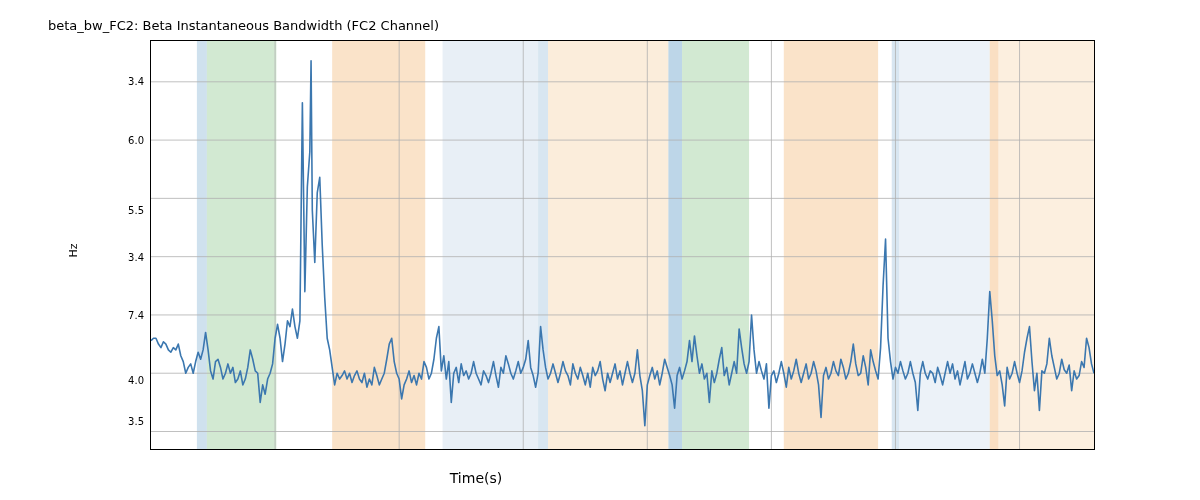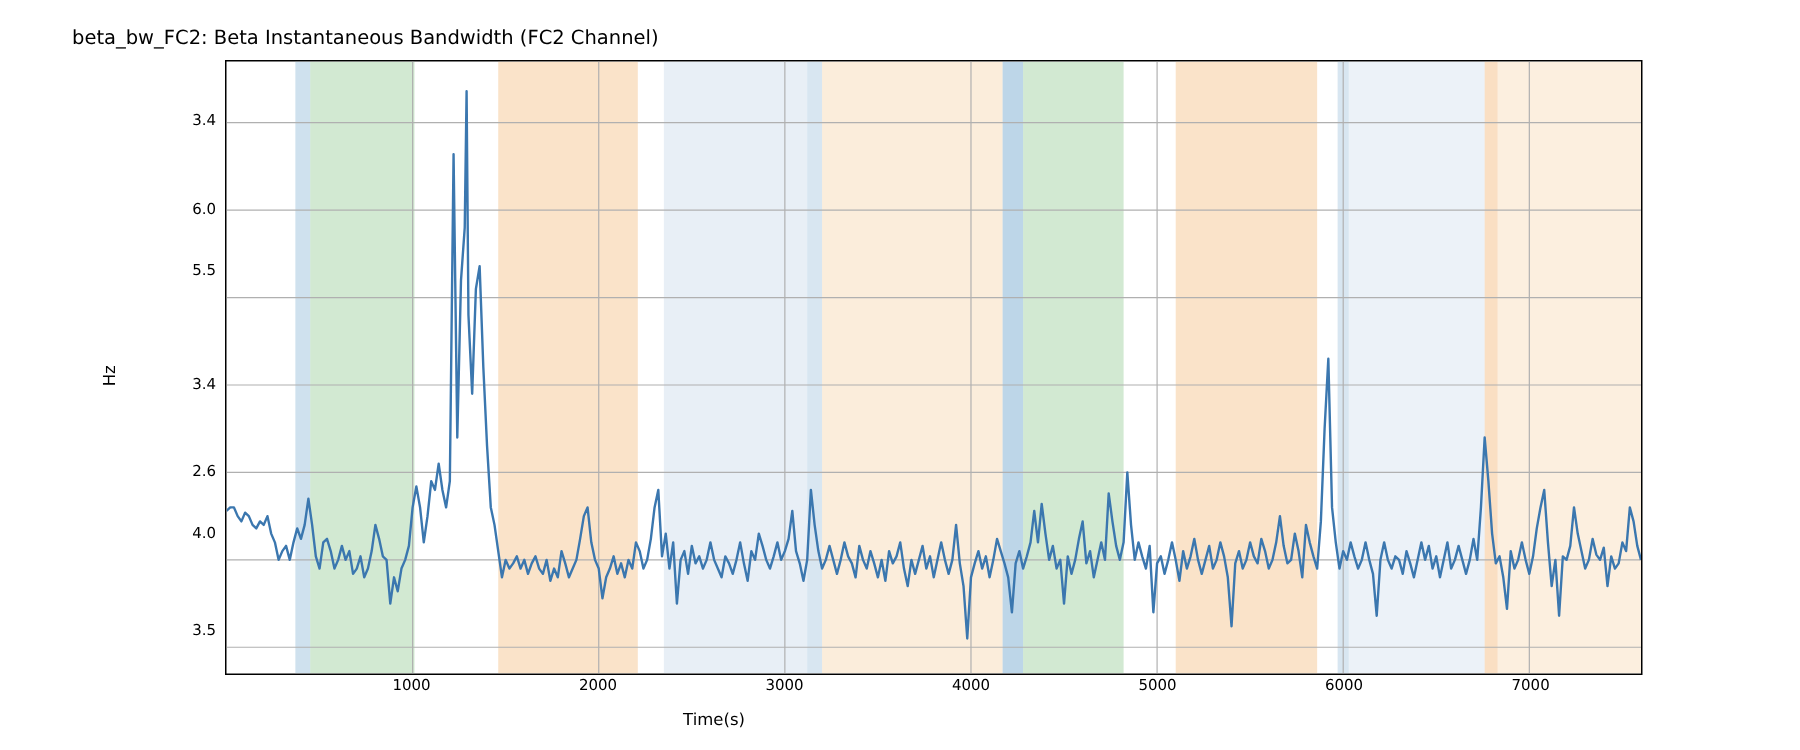--- a/index.html
+++ b/index.html
@@ -41,21 +41,21 @@
     transform: rotate(-90deg);
     transform-origin: center;
     white-space: nowrap;
   }
   .xlabel {
     position: absolute;
     bottom: 14px;
     left: 0;
     width: 952px;
     text-align: center;
-    font-size: 11px;
+    font-size: 14px;
   }
   .axes {
     position: absolute;
     left: 150px;
     top: 40px;
     width: 945px;
     height: 410px;
     border: 1px solid #000000;
     box-sizing: border-box;
     overflow: hidden;
@@ -104,35 +104,26 @@
   <div class="title">beta_bw_FC2: Beta Instantaneous Bandwidth (FC2 Channel)</div>
 
   <div class="ylabel">
     <span>Hz</span>
   </div>
 
   <div class="xlabel">Time(s)</div>
 
   <div class="yticklabels" id="yticklabels">
       <div style="top: 381px;">3.5</div>
-      <div style="top: 316px; text-align: center;">4.0</div>
-      <div style="top: 275.286px;">2.6</div>
+      <div style="top: 340px; text-align: center;">4.0</div>
+      <div style="top: 275.286px;">7.4</div>
       <div style="top: 216.714px;">3.4</div>
-      <div style="top: 141px;">5.5</div>
+      <div style="top: 170px;">5.5</div>
       <div style="top: 99.5714px; text-align: center;">6.0</div>
       <div style="top: 41px;">3.4</div>
-    </div>
-  <div class="xticklabels" id="xticklabels">
-      <div style="left: 124.342px;">1000</div>
-      <div style="left: 248.684px;">2000</div>
-      <div style="left: 373.026px;">3000</div>
-      <div style="left: 497.368px;">4000</div>
-      <div style="left: 621.711px;">5000</div>
-      <div style="left: 746.053px;">6000</div>
-      <div style="left: 870.395px;">7000</div>
     </div>
 
   <div class="axes">
     <svg id="plot-svg" viewBox="0 0 945 410" preserveAspectRatio="none">
         <rect x="46.00657894736842" y="0" width="9.94736842105263" height="410" fill="#a8c8e0" fill-opacity="0.55"></rect>
         <rect x="55.95394736842105" y="0" width="69.63157894736841" height="410" fill="#9cce9c" fill-opacity="0.45"></rect>
         <rect x="181.53947368421052" y="0" width="93.25657894736844" height="410" fill="#f5c088" fill-opacity="0.45"></rect>
         <rect x="292.2039473684211" y="0" width="95.74342105263156" height="410" fill="#bcd0e4" fill-opacity="0.35"></rect>
         <rect x="387.94736842105266" y="0" width="9.947368421052602" height="410" fill="#a8c8e0" fill-opacity="0.45"></rect>
         <rect x="397.89473684210526" y="0" width="120.61184210526318" height="410" fill="#f7d7b0" fill-opacity="0.45"></rect>

